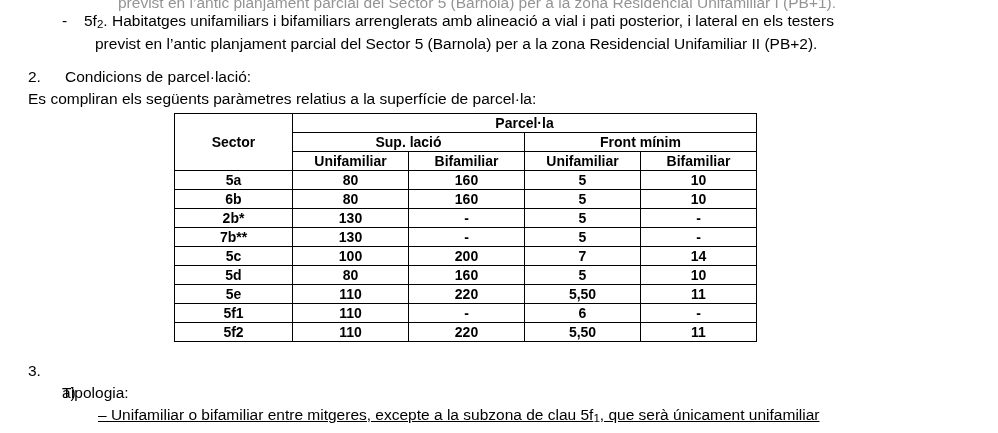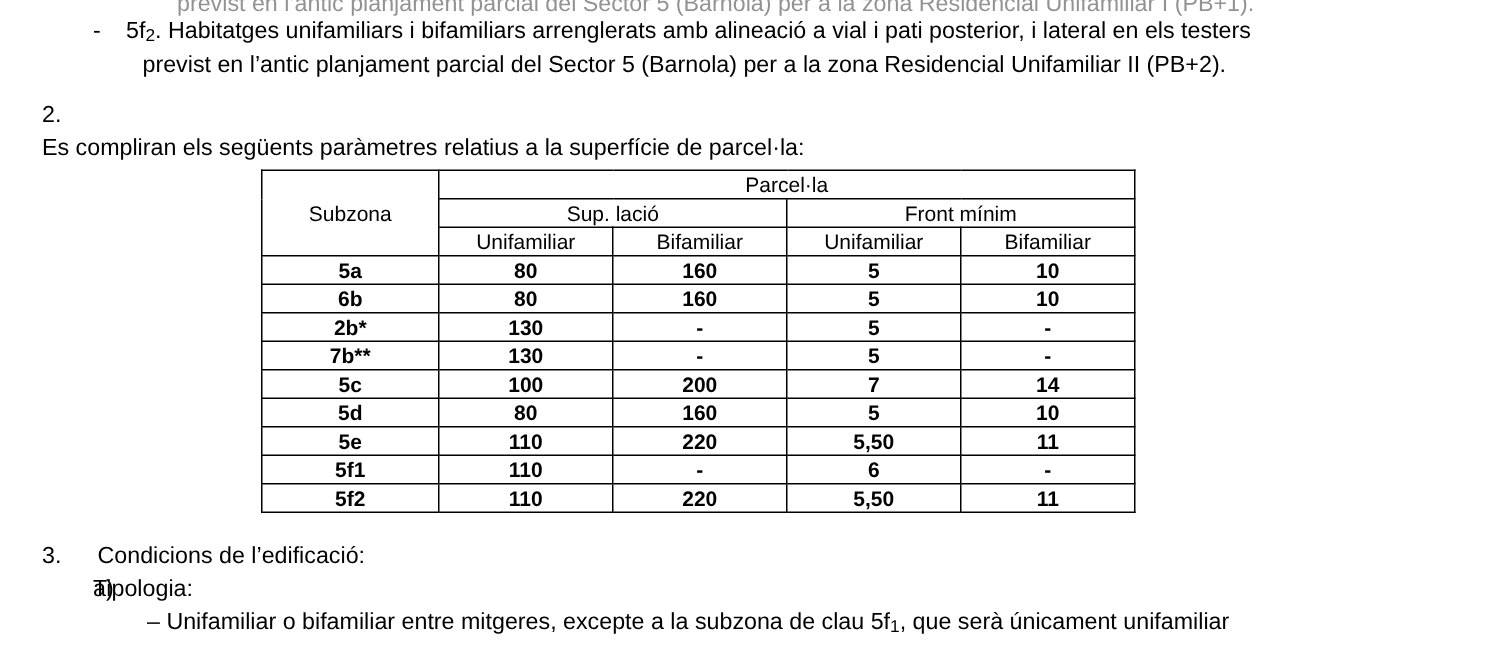--- a/index.html
+++ b/index.html
@@ -103,21 +103,21 @@
   table.param th,
   table.param td {
     border: 1px solid #000000;
     text-align: center;
     padding: 0;
     height: 18px;
     line-height: 18px;
     font-weight: bold;
   }
   table.param th {
-    font-weight: normal;
+    font-weight: bold;
   }
   .col-sz { width: 118px; }
   .col-d  { width: 116px; }
   .hrow1 th { height: 22px; line-height: 22px; }
   .hrow2 th { height: 22px; line-height: 22px; }
   .hrow3 th { height: 22px; line-height: 22px; }
   td.sub-name { font-weight: normal; }
 
   
   .item3 {
@@ -143,51 +143,52 @@
   }
   .sub-a .atext { }
 
   .dash2 {
     position: absolute;
     top: 404px;
     left: 98px;
     font-size: 15.5px;
     line-height: 22px;
     white-space: nowrap;
+    text-decoration: underline;
   }
 </style>
 </head>
 <body>
 
 <div class="page">
 
   <div class="clipped-line">previst en l’antic planjament parcial del Sector 5 (Barnola) per a la zona Residencial Unifamiliar I (PB+1).</div>
 
   <div class="dash-item">
     <span class="dash-marker">-</span>
     <span class="dash-body"><span>5f</span><span class="sub">2</span><span>. Habitatges unifamiliars i bifamiliars arrenglerats amb alineació a vial i pati posterior, i lateral en els testers</span><span class="cont">previst en l’antic planjament parcial del Sector 5 (Barnola) per a la zona Residencial Unifamiliar II (PB+2).</span></span>
   </div>
 
   <div class="item2">
     <span class="num">2.</span>
-    <span class="item-body"><span class="l2">Es compliran els següents paràmetres relatius a la superfície de parcel·la:</span></span>
+    <span class="item-body"><span>Condicions de parcel·lació:</span><span class="l2">Es compliran els següents paràmetres relatius a la superfície de parcel·la:</span></span>
   </div>
 
   <div class="tbl-wrap">
     <table class="param">
       <colgroup>
         <col class="col-sz">
         <col class="col-d">
         <col class="col-d">
         <col class="col-d">
         <col class="col-d">
       </colgroup>
       <thead>
         <tr class="hrow1">
-          <th rowspan="3">Subzona</th>
+          <th rowspan="3">Sector</th>
           <th colspan="4">Parcel·la</th>
         </tr>
         <tr class="hrow2">
           <th colspan="2">Sup. lació</th>
           <th colspan="2">Front mínim</th>
         </tr>
         <tr class="hrow3">
           <th>Unifamiliar</th>
           <th>Bifamiliar</th>
           <th>Unifamiliar</th>
@@ -257,21 +258,20 @@
           <td>220</td>
           <td>5,50</td>
           <td>11</td>
         </tr>
       </tbody>
     </table>
   </div>
 
   <div class="item3">
     <span class="num">3.</span>
-    <span class="item-body">Condicions de l’edificació:</span>
   </div>
 
   <div class="sub-a">
     <span class="alabel">a)</span>
     <span class="atext">Tipologia:</span>
   </div>
 
   <div class="dash2"><span>– Unifamiliar o bifamiliar entre mitgeres, excepte a la subzona de clau 5f</span><span class="sub">1</span><span>, que serà únicament unifamiliar</span></div>
 
 </div>

